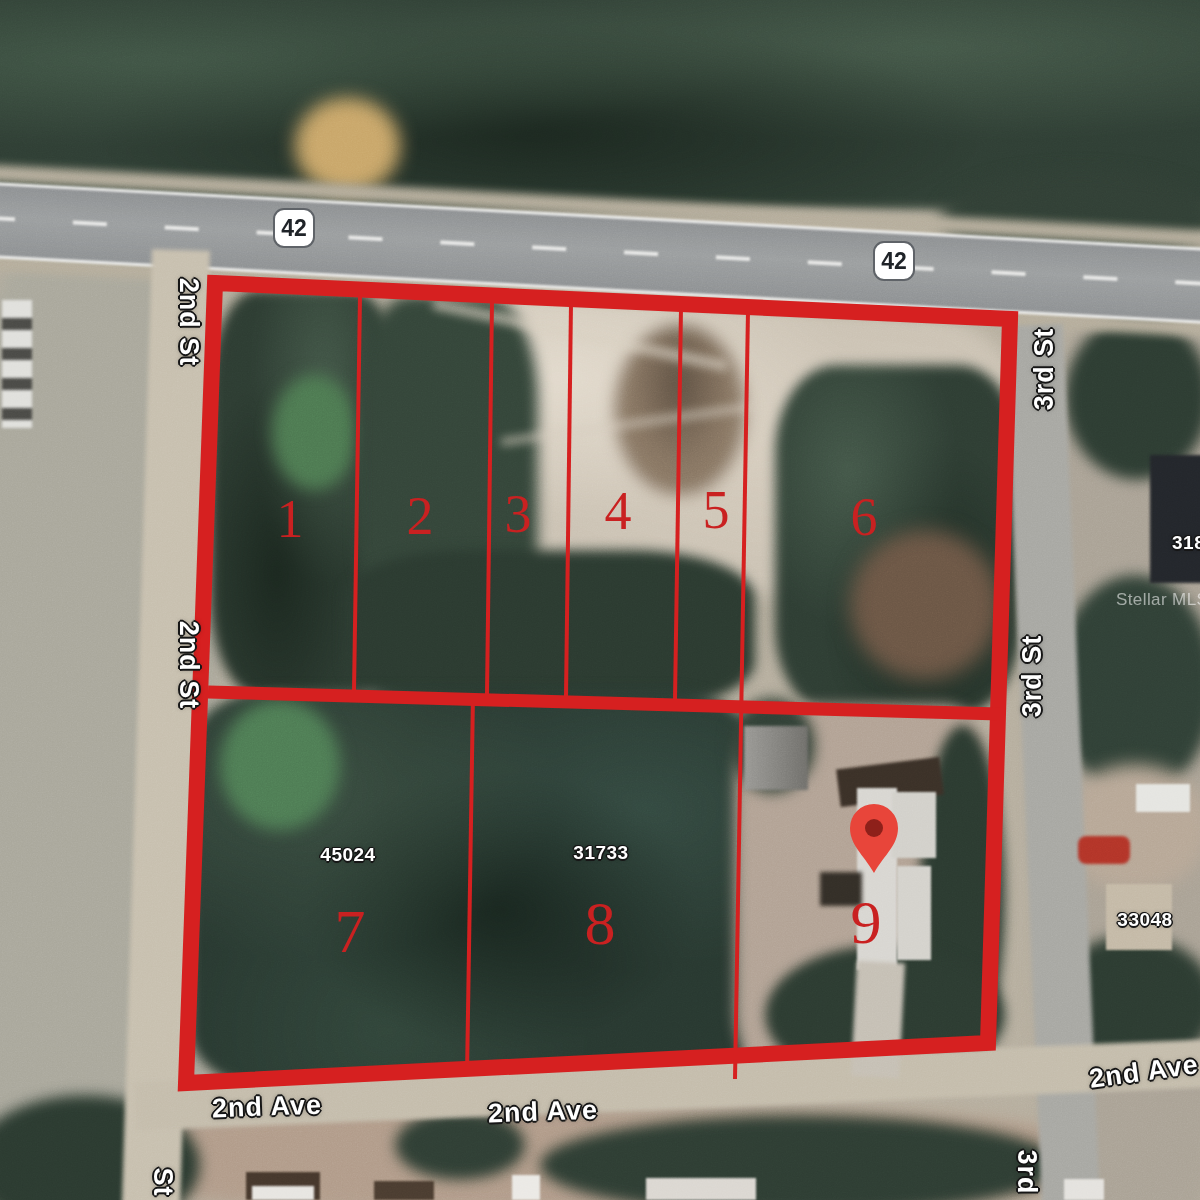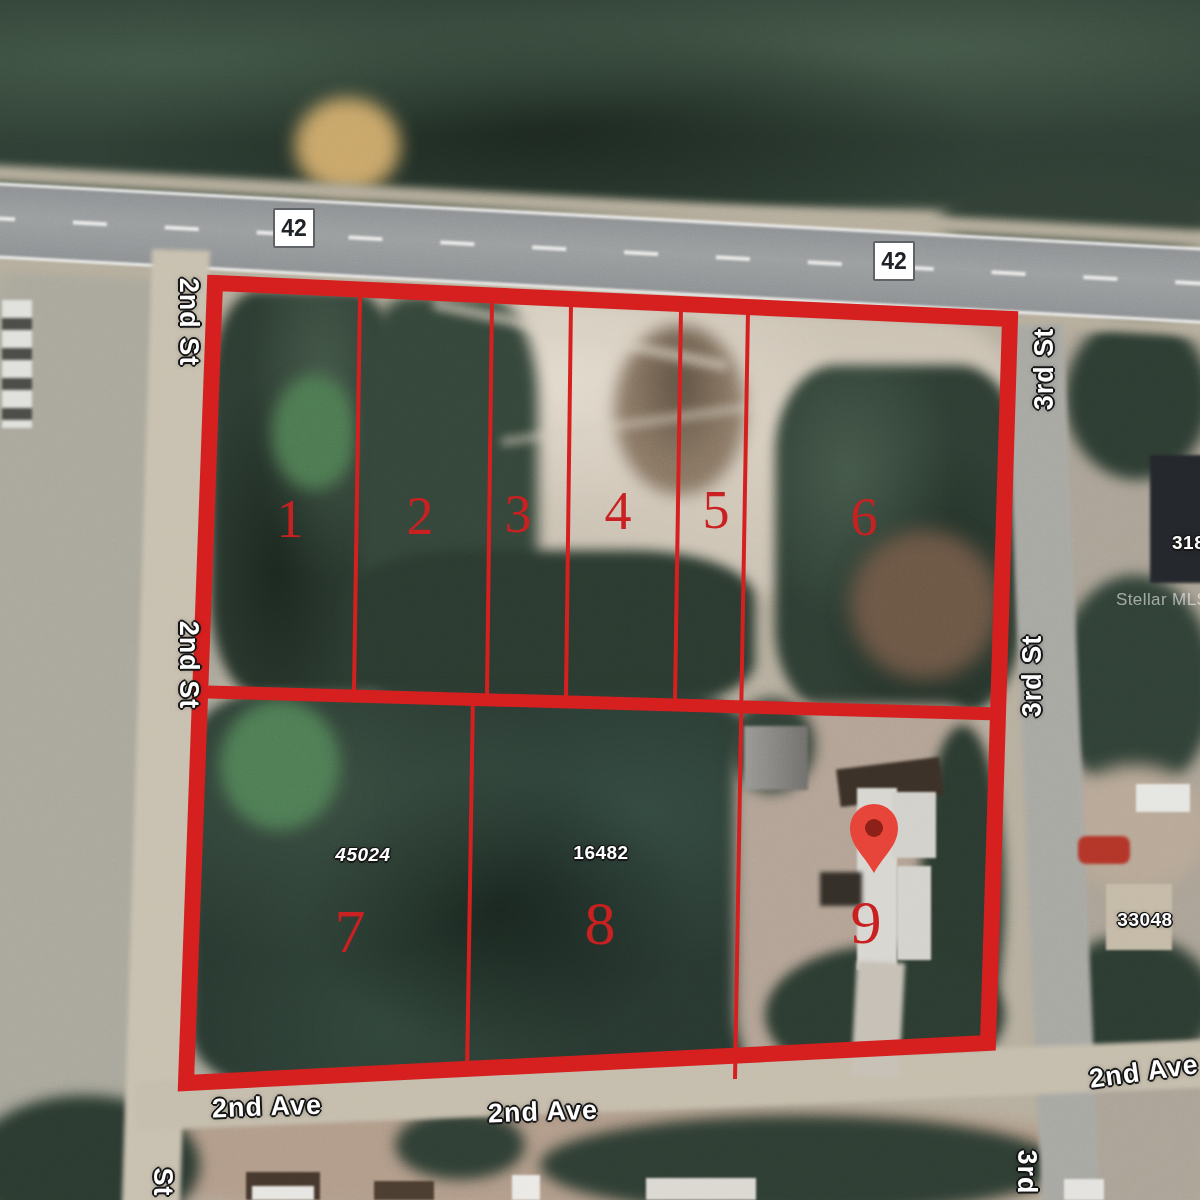--- a/index.html
+++ b/index.html
@@ -29,21 +29,21 @@
   .lot-num{position:absolute;z-index:12;font-family:"Liberation Serif",serif;font-weight:400;
     font-size:54px;color:var(--lot-number-red);transform:translate(-50%,-50%);line-height:1;}
   .lot-num.big{font-size:62px;}
   .parcel-num{position:absolute;z-index:12;font-weight:700;font-size:19px;color:var(--label-white);
     letter-spacing:.5px;transform:translate(-50%,-50%);white-space:nowrap;
     text-shadow:1.5px 0 0 var(--label-outline),-1.5px 0 0 var(--label-outline),0 1.5px 0 var(--label-outline),
       0 -1.5px 0 var(--label-outline),1px 1px 0 var(--label-outline),-1px -1px 0 var(--label-outline),
       0 0 4px rgba(0,0,0,.5);}
   .parcel-num.left-anchor{transform:translate(0,-50%);}
   .badge{position:absolute;z-index:12;width:42px;height:40px;background:#fff;border:2.5px solid #5f6368;
-    border-radius:2px;display:flex;align-items:center;justify-content:center;
+    border-radius:11px;display:flex;align-items:center;justify-content:center;
     font-weight:700;font-size:23px;color:#1f2328;transform:translate(-50%,-50%);box-sizing:border-box;}
   .watermark{position:absolute;z-index:13;font-weight:400;font-size:17px;color:rgba(255,255,255,.55);
     letter-spacing:.4px;transform:translate(0,-50%);white-space:nowrap;display:flex;align-items:center;gap:4px;}
   #grain{position:absolute;inset:0;z-index:8;filter:url(#grainf);opacity:.16;mix-blend-mode:overlay;
     pointer-events:none;}
   .dash-line{position:absolute;left:0;right:0;top:31px;height:4px;opacity:.9;
     background:repeating-linear-gradient(90deg,#f0f0ee 0 34px,transparent 34px 92px);}
 </style>
 </head>
 <body>
@@ -170,22 +170,22 @@
   <div class="lot-num" style="left:290px;top:519px;">1</div>
   <div class="lot-num" style="left:420px;top:516px;">2</div>
   <div class="lot-num" style="left:518px;top:514px;">3</div>
   <div class="lot-num" style="left:618px;top:511px;">4</div>
   <div class="lot-num" style="left:716px;top:510px;">5</div>
   <div class="lot-num" style="left:864px;top:517px;">6</div>
   <div class="lot-num big" style="left:350px;top:931px;">7</div>
   <div class="lot-num big" style="left:600px;top:923px;">8</div>
   <div class="lot-num big" style="left:866px;top:922px;">9</div>
 
-  <div class="parcel-num" style="left:363px;top:855px;font-style:italic;">45024</div>
-  <div class="parcel-num" style="left:601px;top:853px;">16482</div>
+  <div class="parcel-num" style="left:348px;top:855px;">45024</div>
+  <div class="parcel-num" style="left:601px;top:853px;">31733</div>
   <div class="parcel-num" style="left:1145px;top:920px;">33048</div>
   <div class="parcel-num left-anchor" style="left:1172px;top:543px;">318</div>
 
   <div class="watermark" style="left:1116px;top:600px;">
     <span>Stellar MLS</span>
 
   </div>
 
 </div>
 

